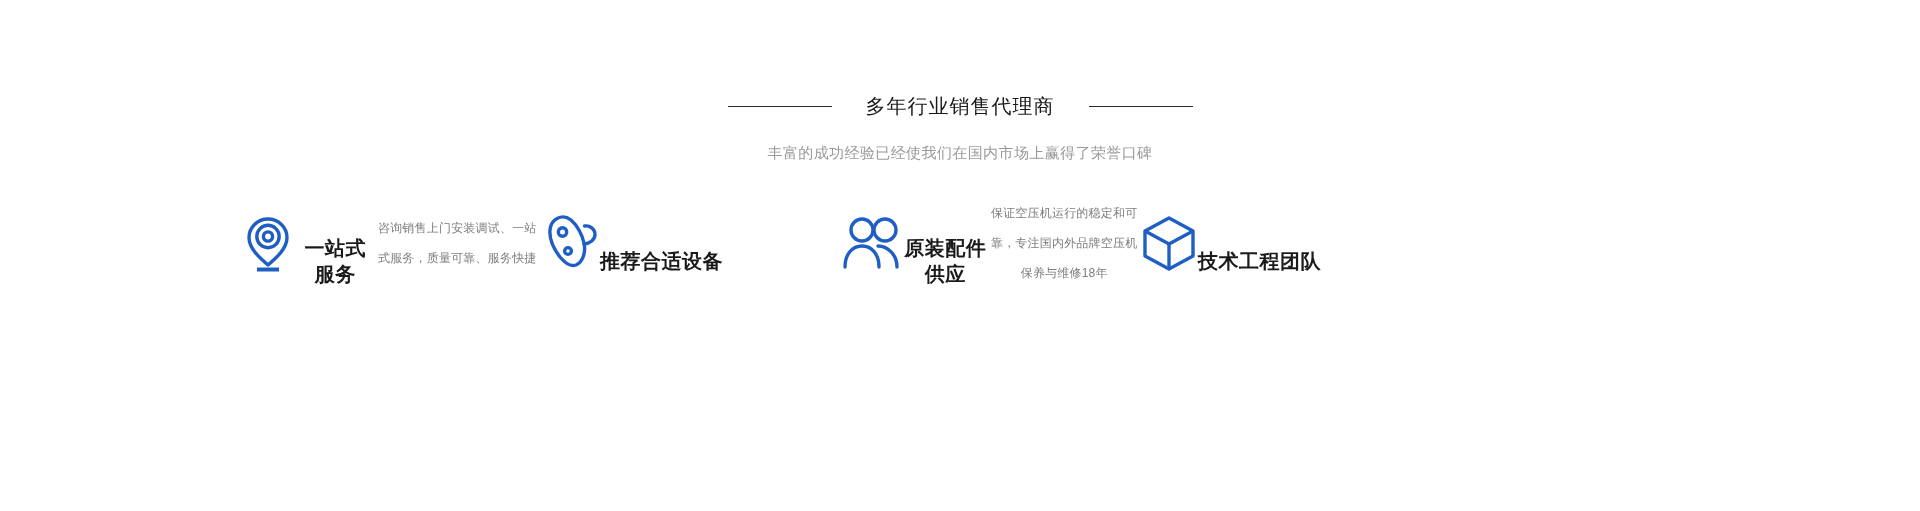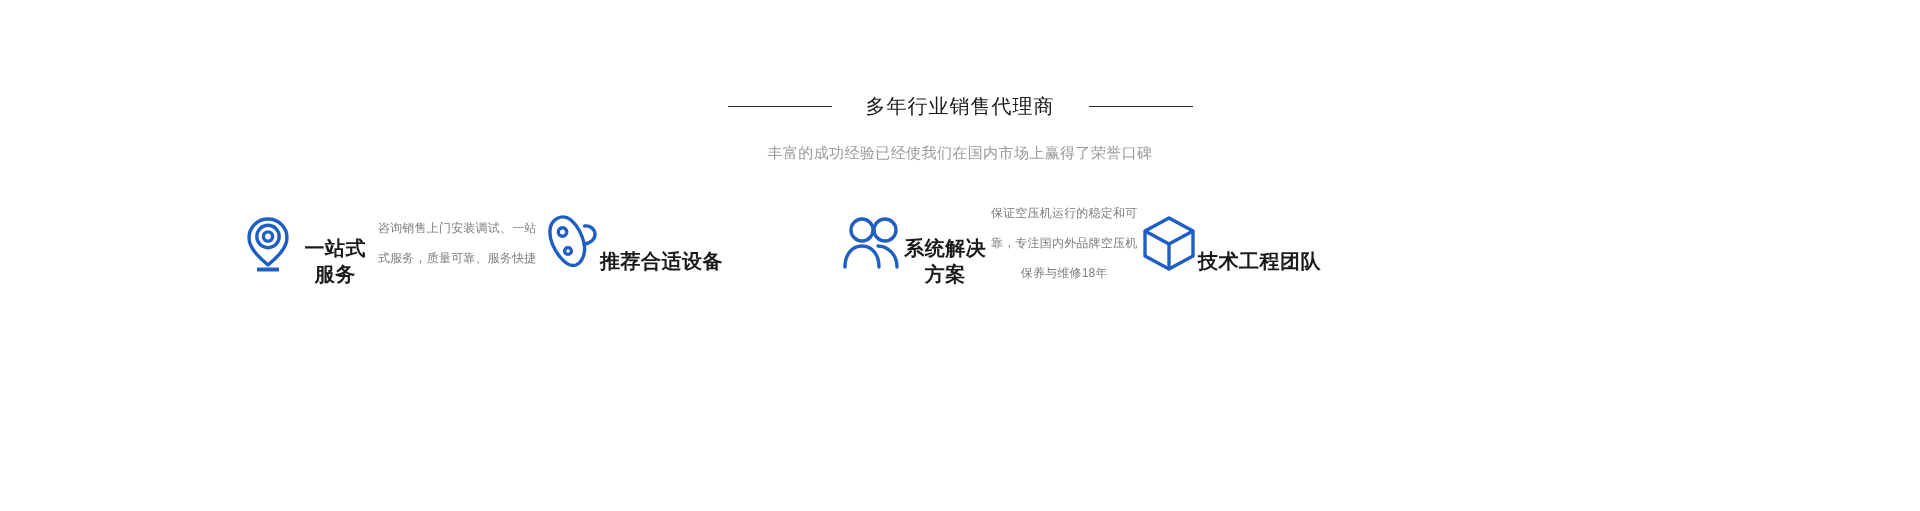--- a/index.html
+++ b/index.html
@@ -136,21 +136,21 @@
 
     <div class="feature">
       <div class="feature-icon">
         <svg width="62" height="58" viewBox="0 0 62 58" fill="none" stroke="#1f5fc4" stroke-width="3.4">
           <circle cx="22" cy="16" r="11"></circle>
           <path d="M5 53 C5 40 12.5 32 22 32 C31.5 32 39 40 39 53" stroke-linecap="round"></path>
           <circle cx="45" cy="16" r="11"></circle>
           <path d="M38 32 C47 32 57 40 57 53" stroke-linecap="round"></path>
         </svg>
       </div>
-      <h3 class="feature-title">系统解决方案</h3>
+      <h3 class="feature-title">原装配件供应</h3>
       <p class="feature-desc">保证空压机运行的稳定和可靠，专注国内外品牌空压机保养与维修18年</p>
     </div>
 
     <div class="feature">
       <div class="feature-icon">
         <svg width="58" height="58" viewBox="0 0 58 58" fill="none" stroke="#1f5fc4" stroke-width="3.4">
           <path d="M29 4 L53 17 L53 42 L29 55 L5 42 L5 17 Z" stroke-linejoin="round"></path>
           <path d="M5 17 L29 30 L53 17" stroke-linejoin="round"></path>
           <path d="M29 30 L29 55" stroke-linejoin="round"></path>
         </svg>

